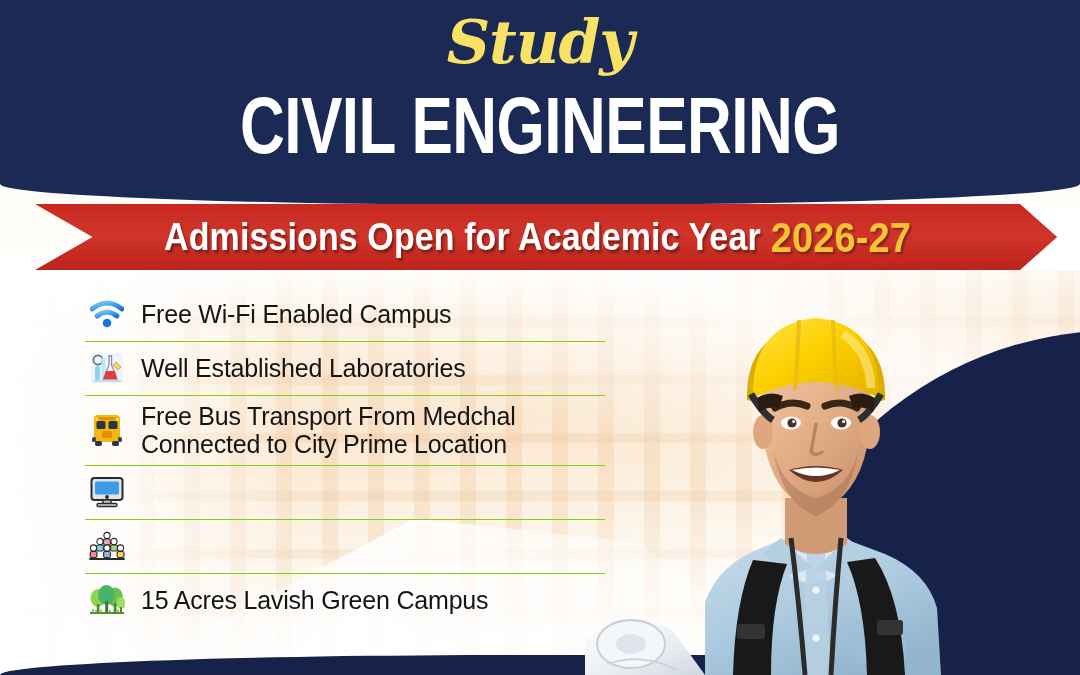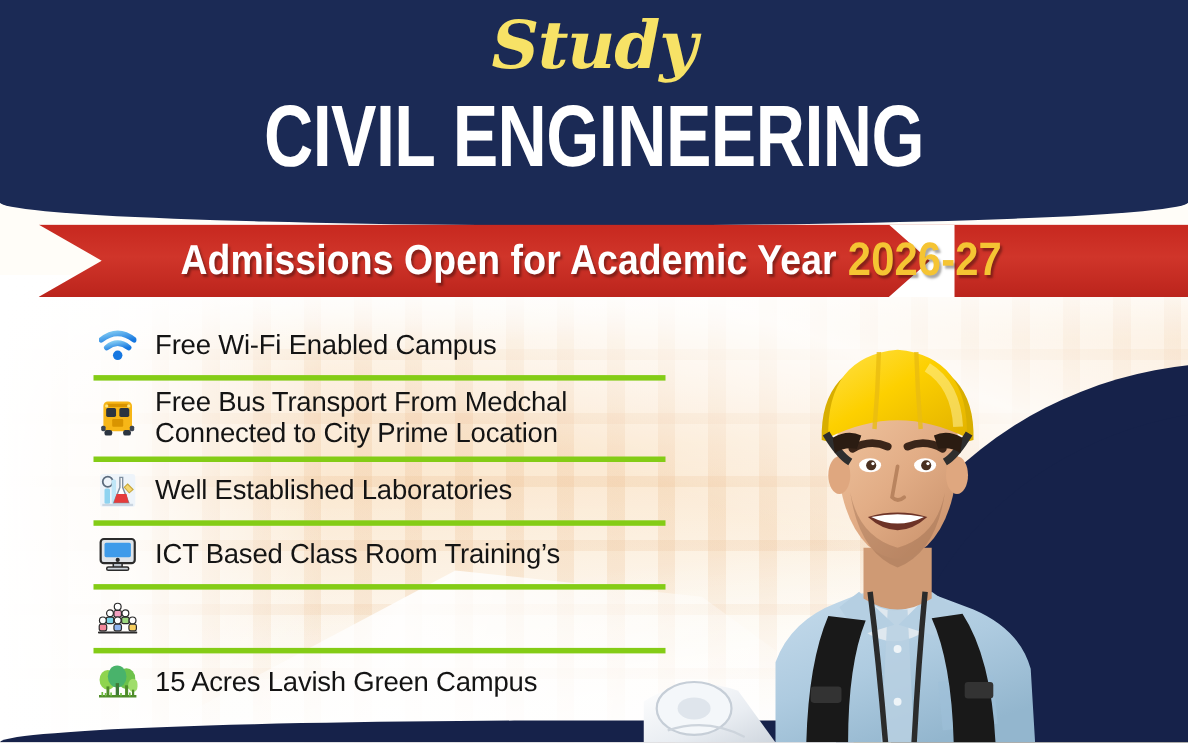--- a/index.html
+++ b/index.html
@@ -68,21 +68,21 @@
     font-family:"Liberation Sans", sans-serif;
     font-weight:700;
     font-size:62px; line-height:1;
     color:#ffffff;
     letter-spacing:-0.5px;
     transform:scaleY(1.28) scaleX(1.0);
     transform-origin:top center;
   }
 
   
-  .ribbon-wrap { position:absolute; left:0; top:200px; width:868px; height:80px; z-index:4; }
+  .ribbon-wrap { position:absolute; left:0; top:200px; width:1080px; height:80px; z-index:4; }
   .ribbon {
     position:absolute; left:35px; top:4px; width:1045px; height:66px;
     background:linear-gradient(180deg,#c7281f 0%, #d0352a 45%, #bb241c 100%);
     clip-path:polygon(0% 0%, 100% 0%, 100% 100%, 0% 100%, 5.5% 50%);
     filter:drop-shadow(0 5px 5px rgba(0,0,0,.22));
   }
   .ribbon-tip-right {
     position:absolute; right:0; top:4px; width:60px; height:66px;
     background:#ffffff;
     clip-path:polygon(100% 0%, 100% 100%, 0% 100%, 62% 50%, 0% 0%);
@@ -124,21 +124,21 @@
   }
 
   
   .features {
     position:absolute; left:85px; top:288px; width:520px;
     z-index:6;
   }
   .feature-row {
     display:flex; align-items:center;
     padding:6px 0 7px 0;
-    border-bottom:5px solid #84cc16;
+    border-bottom:1px solid #84cc16;
     min-height:52px;
   }
   .feature-row:last-child { border-bottom:none; }
   .feature-icon {
     width:44px; min-width:44px; height:40px;
     display:flex; align-items:center; justify-content:center;
     margin-right:12px;
   }
   .feature-label {
     font-size:25px; line-height:1.12; color:#141414;
@@ -289,20 +289,36 @@
           <path d="M2 9 Q17 -3 32 9" stroke="url(#wg)" stroke-width="5" fill="none" stroke-linecap="round"></path>
           <path d="M7 16 Q17 8 27 16" stroke="url(#wg)" stroke-width="5" fill="none" stroke-linecap="round"></path>
           <circle cx="17" cy="23" r="4.3" fill="#1677e0"></circle>
         </svg>
       </span>
       <span class="feature-label">Free Wi-Fi Enabled Campus</span>
     </div>
 
     <div class="feature-row">
       <span class="feature-icon">
+        <svg width="34" height="32" viewBox="0 0 34 32">
+          <rect x="1" y="1" width="32" height="30" rx="3" fill="#eef4fa"></rect>
+          <circle cx="8" cy="8" r="4.6" fill="none" stroke="#5b6b7d" stroke-width="1.6"></circle>
+          <rect x="5" y="14" width="5" height="14" rx="1.4" fill="#8fd3f0"></rect>
+          <rect x="11.5" y="6" width="4" height="22" rx="1.4" fill="#bfe6f7"></rect>
+          <path d="M19 4 L19 13 L13.5 27 L27 27 L21.5 13 L21.5 4 Z" fill="#ffffff" stroke="#7f8fa0" stroke-width="1.3"></path>
+          <path d="M16 19 L25 19 L27 27 L13.5 27 Z" fill="#e53b3b"></path>
+          <path d="M26 10 L31 15 L27.5 18 L23 13 Z" fill="#f5d76e" stroke="#c9a93c" stroke-width="1"></path>
+          <rect x="3" y="28" width="28" height="2" fill="#cbd6e2"></rect>
+        </svg>
+      </span>
+      <span class="feature-label">Well Established Laboratories</span>
+    </div>
+
+    <div class="feature-row">
+      <span class="feature-icon">
         <svg width="32" height="34" viewBox="0 0 32 34">
           <rect x="3" y="2" width="26" height="27" rx="4" fill="#f7b617"></rect>
           <rect x="5" y="4" width="22" height="3" rx="1.5" fill="#d99400"></rect>
           <rect x="5.5" y="8" width="9" height="8" rx="1.5" fill="#2b3440"></rect>
           <rect x="17.5" y="8" width="9" height="8" rx="1.5" fill="#2b3440"></rect>
           <rect x="11" y="18" width="10" height="7" rx="1" fill="#d99400"></rect>
           <rect x="1" y="24" width="4" height="5" rx="1.5" fill="#3c4552"></rect>
           <rect x="27" y="24" width="4" height="5" rx="1.5" fill="#3c4552"></rect>
           <rect x="4" y="28" width="7" height="5" rx="2" fill="#2b3440"></rect>
           <rect x="21" y="28" width="7" height="5" rx="2" fill="#2b3440"></rect>
@@ -310,44 +326,27 @@
           <circle cx="26" cy="6" r="1.5" fill="#ffe680"></circle>
         </svg>
       </span>
       <span class="feature-label">Free Bus Transport From Medchal
 Connected to City Prime Location</span>
     </div>
 
     <div class="feature-row">
       <span class="feature-icon">
         <svg width="34" height="32" viewBox="0 0 34 32">
-          <rect x="1" y="1" width="32" height="30" rx="3" fill="#eef4fa"></rect>
-          <circle cx="8" cy="8" r="4.6" fill="none" stroke="#5b6b7d" stroke-width="1.6"></circle>
-          <rect x="5" y="14" width="5" height="14" rx="1.4" fill="#8fd3f0"></rect>
-          <rect x="11.5" y="6" width="4" height="22" rx="1.4" fill="#bfe6f7"></rect>
-          <path d="M19 4 L19 13 L13.5 27 L27 27 L21.5 13 L21.5 4 Z" fill="#ffffff" stroke="#7f8fa0" stroke-width="1.3"></path>
-          <path d="M16 19 L25 19 L27 27 L13.5 27 Z" fill="#e53b3b"></path>
-          <path d="M26 10 L31 15 L27.5 18 L23 13 Z" fill="#f5d76e" stroke="#c9a93c" stroke-width="1"></path>
-          <rect x="3" y="28" width="28" height="2" fill="#cbd6e2"></rect>
-        </svg>
-      </span>
-      <span class="feature-label">Well Established Laboratories</span>
-    </div>
-
-    <div class="feature-row">
-      <span class="feature-icon">
-        <svg width="34" height="32" viewBox="0 0 34 32">
           <rect x="1.5" y="2" width="31" height="22" rx="3" fill="#dfe4e9" stroke="#2b2b2b" stroke-width="2"></rect>
           <rect x="5" y="5.5" width="24" height="13" rx="1.5" fill="#3e9bea"></rect>
           <circle cx="17" cy="21" r="1.9" fill="#2b2b2b"></circle>
           <rect x="13" y="24" width="8" height="4" fill="#b9c1c9" stroke="#2b2b2b" stroke-width="1.4"></rect>
           <rect x="7" y="27.5" width="20" height="3" rx="1.5" fill="#cfd6dd" stroke="#2b2b2b" stroke-width="1.4"></rect>
         </svg>
       </span>
-      <span class="feature-label">ICT Based Class Room Training’s</span>
     </div>
 
     <div class="feature-row">
       <span class="feature-icon">
         <svg width="36" height="30" viewBox="0 0 36 30">
           <g stroke="#2b2b2b" stroke-width="1.1">
             <circle cx="18" cy="4.5" r="3.1" fill="#ffffff"></circle>
             <rect x="14.6" y="8" width="6.8" height="6" rx="1.6" fill="#f2a0c0"></rect>
             <circle cx="11" cy="10.5" r="3.1" fill="#ffffff"></circle>
             <rect x="7.6" y="14" width="6.8" height="6" rx="1.6" fill="#7fd4e8"></rect>

